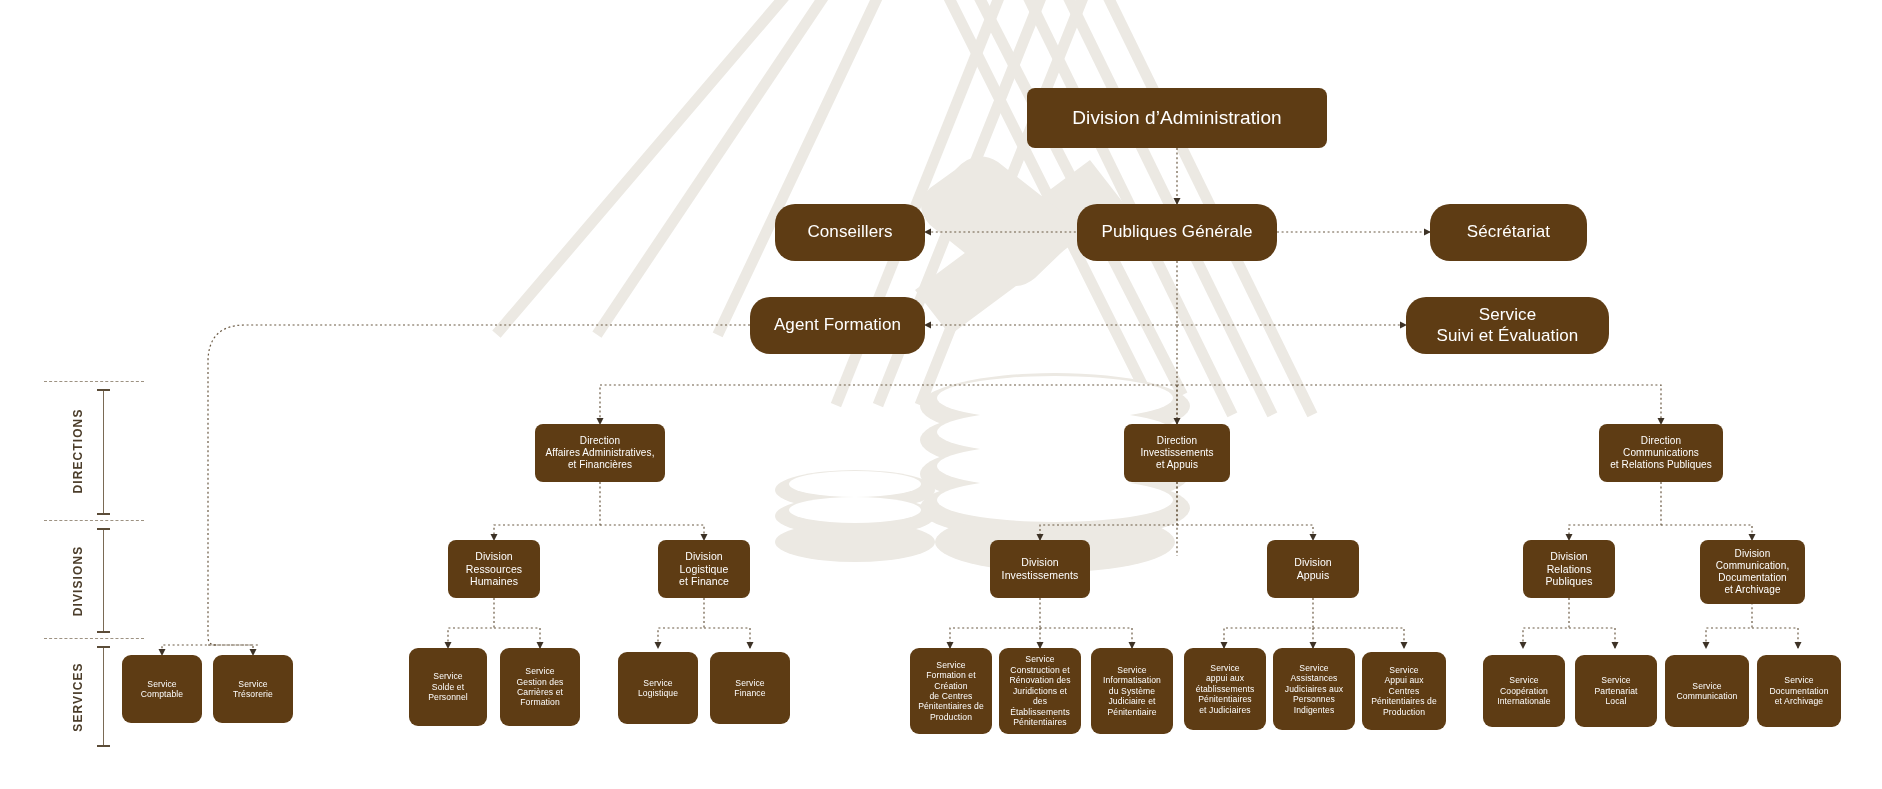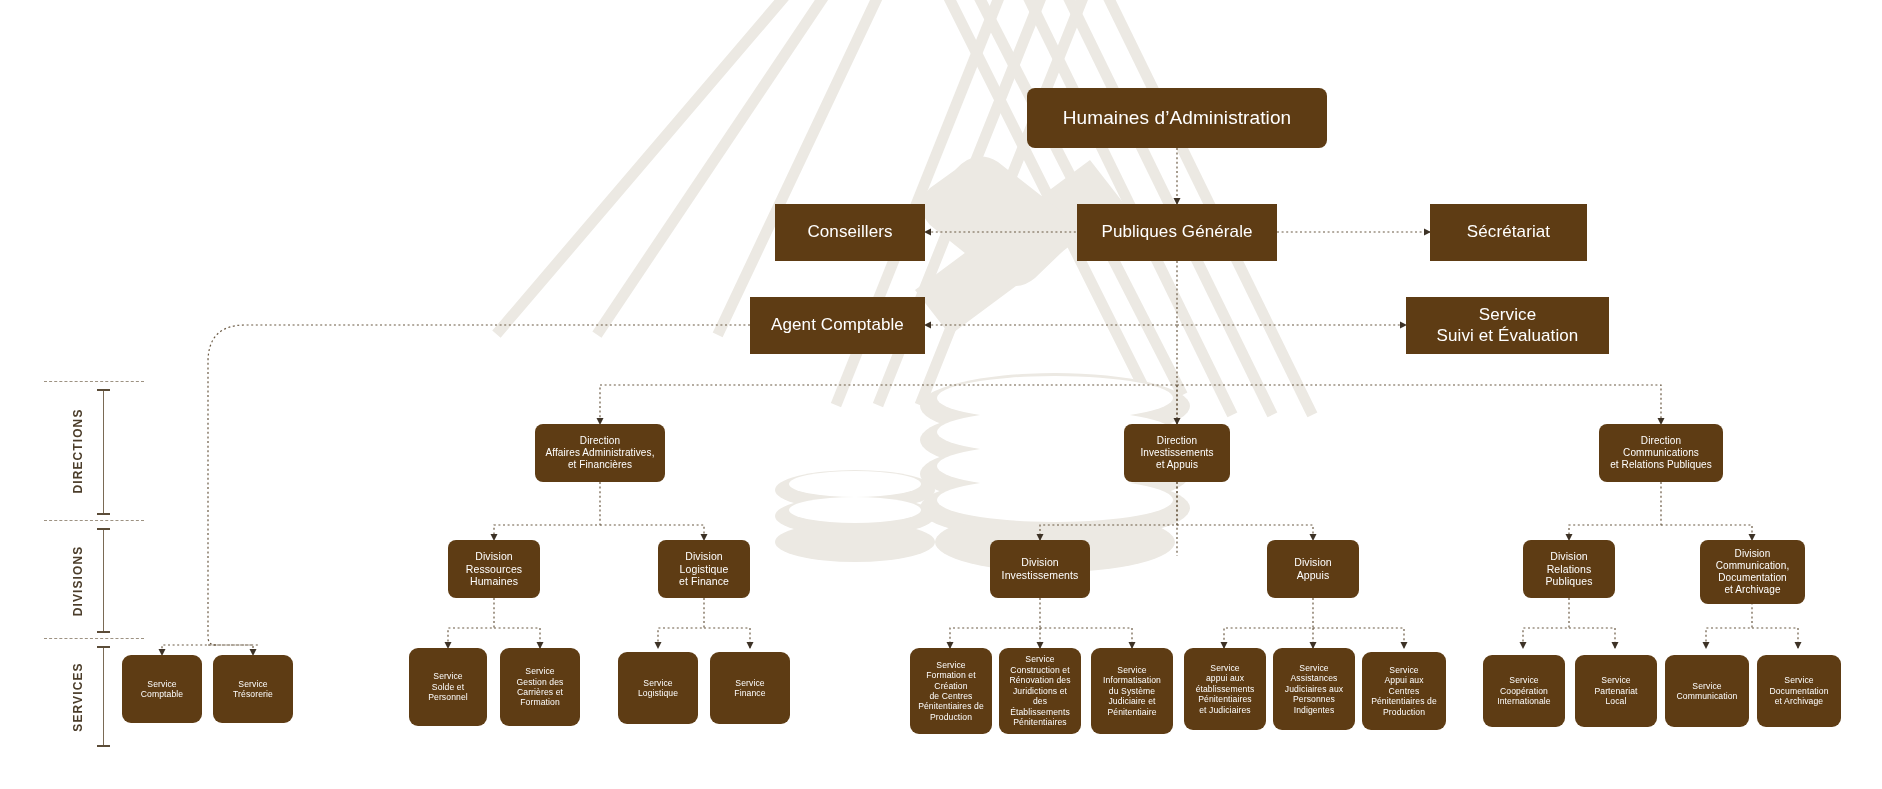--- a/index.html
+++ b/index.html
@@ -19,21 +19,21 @@
     border-radius:7px;
     color:#ffffff;
     display:flex;align-items:center;justify-content:center;
     text-align:center;
     box-sizing:border-box;
     padding:3px 6px;
     line-height:1.22;
     letter-spacing:.1px;
   }
   .lvl-top{font-size:19px;border-radius:8px;}
-  .lvl-two{font-size:17px;border-radius:0;}
+  .lvl-two{font-size:17px;border-radius:20px;}
   .lvl-dir{font-size:10px;border-radius:8px;}
   .lvl-div{font-size:10.5px;border-radius:8px;}
   .lvl-svc{font-size:8.6px;border-radius:9px;}
 
   
   .band-rule{
     position:absolute;z-index:2;
     border-top:1px dashed #8d7f6d;
     opacity:.85;
   }
@@ -173,27 +173,27 @@
   <div class="band-cap" style="left:97px;top:631px;"></div>
 
   <div class="band-bracket" style="left:103px;top:646px;height:100px;"></div>
   <div class="band-cap" style="left:97px;top:646px;"></div>
   <div class="band-cap" style="left:97px;top:745px;"></div>
 
   <div class="band-label" style="left:18px;top:444px;width:120px;">DIRECTIONS</div>
   <div class="band-label" style="left:18px;top:574px;width:120px;">DIVISIONS</div>
   <div class="band-label" style="left:18px;top:690px;width:120px;">SERVICES</div>
 
-  <div class="node lvl-top" style="left:1027px;top:88px;width:300px;height:60px;">Humaines d’Administration</div>
+  <div class="node lvl-top" style="left:1027px;top:88px;width:300px;height:60px;">Division d’Administration</div>
 
   <div class="node lvl-two" style="left:1077px;top:204px;width:200px;height:57px;">Publiques Générale</div>
   <div class="node lvl-two" style="left:775px;top:204px;width:150px;height:57px;">Conseillers</div>
   <div class="node lvl-two" style="left:1430px;top:204px;width:157px;height:57px;">Sécrétariat</div>
 
-  <div class="node lvl-two" style="left:750px;top:297px;width:175px;height:57px;white-space:pre-line;">Agent Comptable</div>
+  <div class="node lvl-two" style="left:750px;top:297px;width:175px;height:57px;white-space:pre-line;">Agent Formation</div>
   <div class="node lvl-two" style="left:1406px;top:297px;width:203px;height:57px;white-space:pre-line;">Service
 Suivi et Évaluation</div>
 
   <div class="node lvl-dir" style="left:535px;top:424px;width:130px;height:58px;white-space:pre-line;">Direction
 Affaires Administratives,
 et Financières</div>
   <div class="node lvl-dir" style="left:1124px;top:424px;width:106px;height:58px;white-space:pre-line;">Direction
 Investissements
 et Appuis</div>
   <div class="node lvl-dir" style="left:1599px;top:424px;width:124px;height:58px;white-space:pre-line;">Direction

